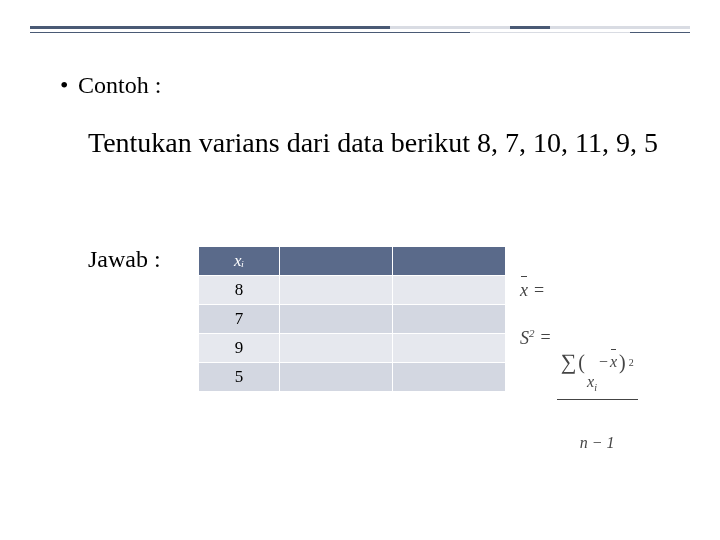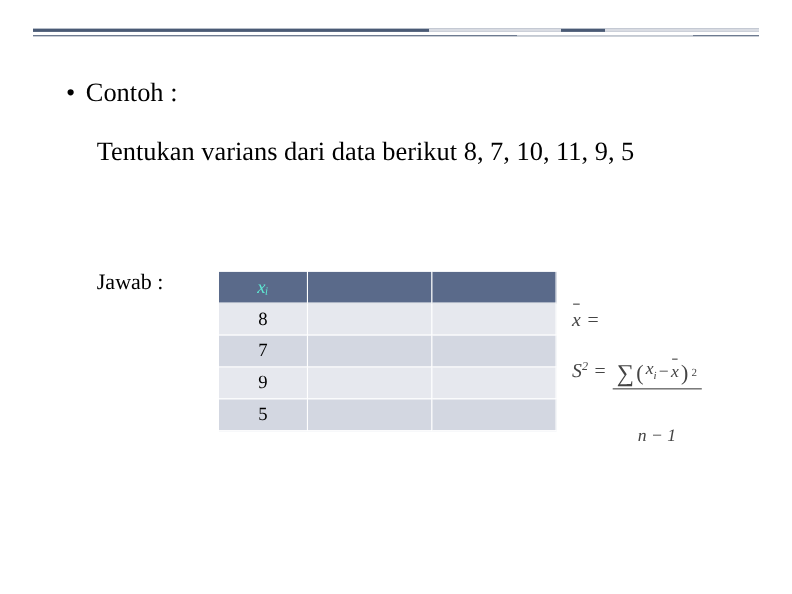--- a/index.html
+++ b/index.html
@@ -58,51 +58,51 @@
   .bullet-line {
     font-size: 24px;
     line-height: 1.6;
     margin-bottom: 12px;
   }
   .bullet-line .dot {
     display: inline-block;
     width: 18px;
   }
   .sub {
-    font-size: 24px;
+    font-size: 28px;
     line-height: 1.9;
     margin-left: 28px;
   }
 
   .answer-row {
     position: absolute;
     top: 246px;
     left: 88px;
     right: 20px;
   }
   .answer-label {
-    font-size: 20px;
+    font-size: 24px;
   }
 
   .tbl {
     position: absolute;
     top: 246px;
     left: 198px;
     border-collapse: collapse;
     font-size: 17px;
   }
   .tbl td, .tbl th {
     border: 1px solid #ffffff;
     text-align: center;
     vertical-align: middle;
     height: 26px;
   }
   .tbl th {
     background: #5a6a8a;
-    color: #5eead4;
+    color: #ffffff;
     font-weight: normal;
     font-style: italic;
     font-family: 'Times New Roman', serif;
   }
   .tbl .c1 { width: 78px; }
   .tbl .c2 { width: 110px; }
   .tbl .c3 { width: 110px; }
   .tbl tbody tr:nth-child(odd) td { background: #e6e8ee; }
   .tbl tbody tr:nth-child(even) td { background: #d3d7e1; }
 
@@ -162,21 +162,21 @@
     line-height: 1;
   }
   .paren {
     font-size: 20px;
   }
   .paren-sup {
     font-size: 10px;
     vertical-align: super;
     margin-left: 1px;
   }
-  .xi { font-style: italic; }
+  .xi { font-style: italic; margin-top: 46px; }
   .xi .sub { font-size: 10px; vertical-align: sub; font-style: italic; margin-left: 0; }
 </style>
 </head>
 <body>
 
 <div class="slide">
 
   <div class="top-rule">
     <div class="rule-a">
         <div class="seg seg1"></div>

